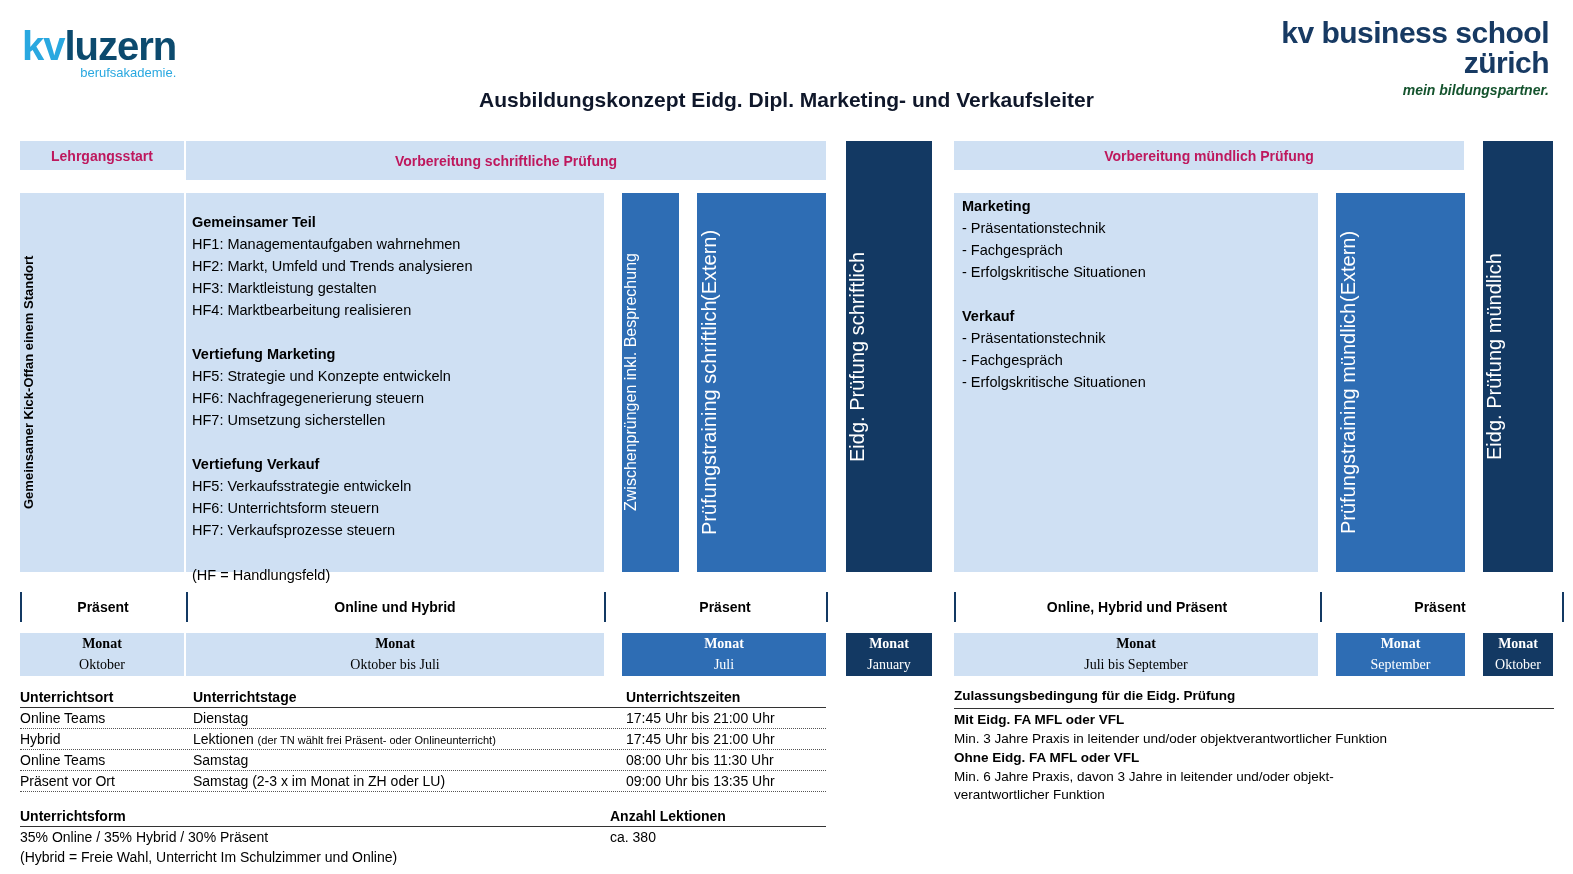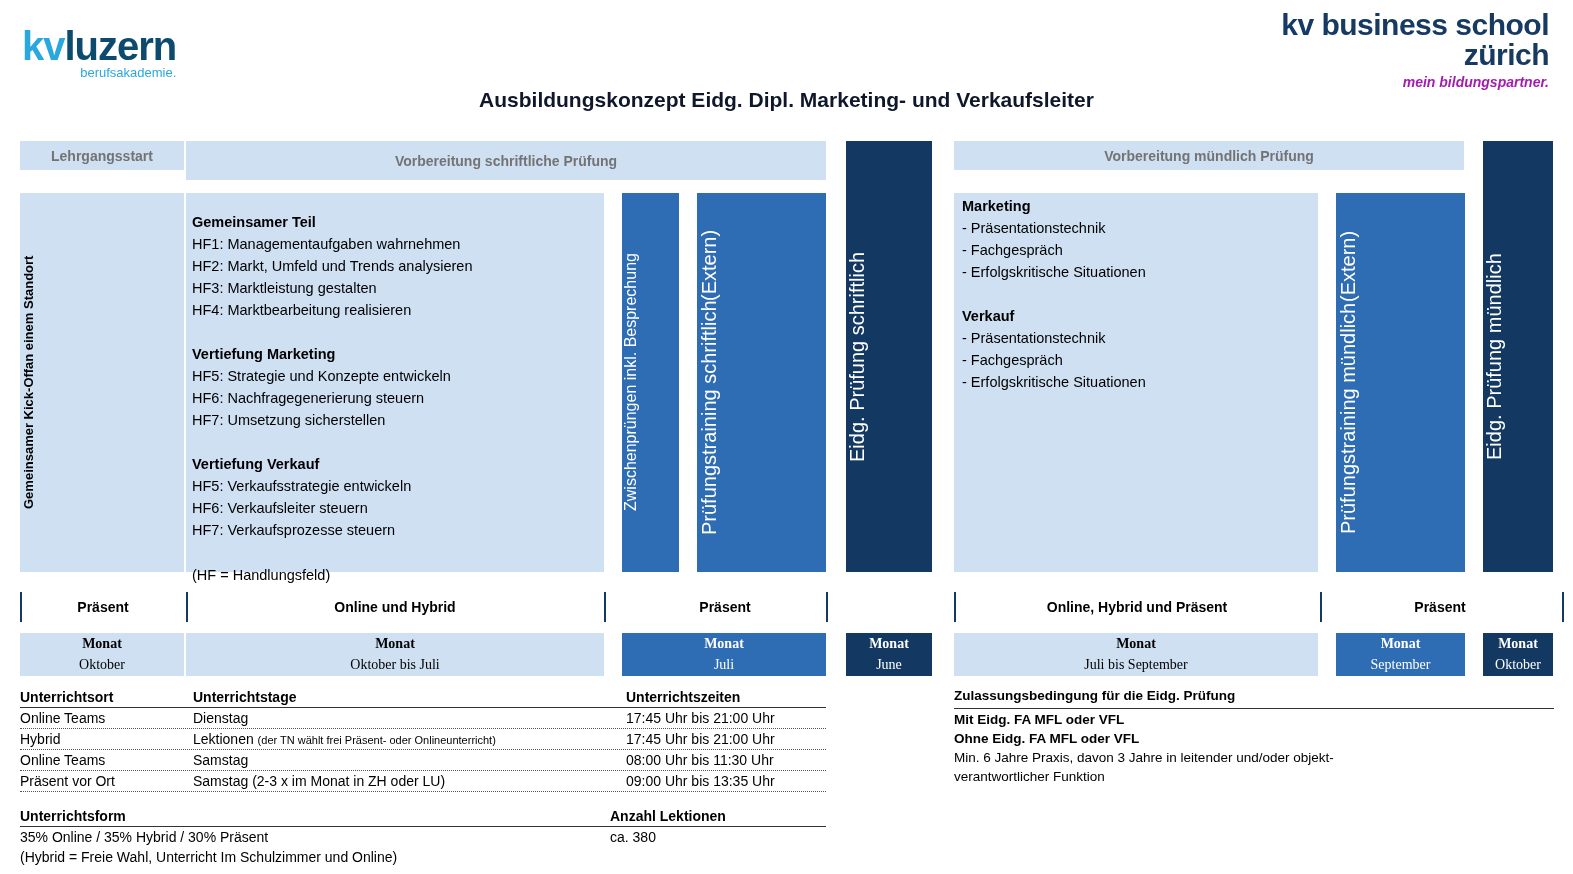--- a/index.html
+++ b/index.html
@@ -12,34 +12,34 @@
     overflow:hidden;
   }
   .abs{position:absolute;}
 
   
   .logo-luzern{left:22px;top:24px;}
   .logo-luzern .kv{color:#29a8e0;font-size:40px;font-weight:bold;letter-spacing:-1px;margin-top:24px;}
   .logo-luzern .name{color:#0c4a6e;font-size:40px;font-weight:bold;letter-spacing:-1px;}
   .logo-luzern .sub{color:#29a8e0;font-size:13px;text-align:right;margin-top:-4px;}
 
-  .logo-zurich{right:24px;top:10px;text-align:right;}
+  .logo-zurich{right:24px;top:18px;text-align:right;}
   .logo-zurich .l1{color:#173a63;font-size:30px;font-weight:bold;line-height:1.0;letter-spacing:-0.5px;}
   .logo-zurich .l2{color:#173a63;font-size:30px;font-weight:bold;line-height:1.0;letter-spacing:-0.5px;}
-  .logo-zurich .tag{color:#a21caf;font-size:14px;font-style:italic;font-weight:bold;margin-top:4px;}
+  .logo-zurich .tag{color:#14532d;font-size:14px;font-style:italic;font-weight:bold;margin-top:4px;}
 
   
   .main-title{
     left:0;right:0;top:88px;text-align:center;
     font-size:21px;font-weight:bold;color:#0f172a;
   }
 
   
   .lightbar{
-    background:#cfe0f3;color:#737373;font-weight:bold;font-size:14px;
+    background:#cfe0f3;color:#be185d;font-weight:bold;font-size:14px;
     display:flex;align-items:center;justify-content:center;
     text-align:center;
   }
   .midblue{background:#2e6db4;color:#fff;}
   .darkblue{background:#133963;color:#fff;}
   .lightbox{background:#cfe0f3;color:#000;}
 
   .vert{
     writing-mode:vertical-rl;transform:rotate(180deg);
     display:flex;align-items:center;justify-content:center;
@@ -155,21 +155,21 @@
     <span>HF1: Managementaufgaben wahrnehmen</span><br>
     <span>HF2: Markt, Umfeld und Trends analysieren</span><br>
     <span>HF3: Marktleistung gestalten</span><br>
     <span>HF4: Marktbearbeitung realisieren</span><br><br>
     <b>Vertiefung Marketing</b><br>
     <span>HF5: Strategie und Konzepte entwickeln</span><br>
     <span>HF6: Nachfragegenerierung steuern</span><br>
     <span>HF7: Umsetzung sicherstellen</span><br><br>
     <b>Vertiefung Verkauf</b><br>
     <span>HF5: Verkaufsstrategie entwickeln</span><br>
-    <span>HF6: Verkaufsleiter steuern</span><br>
+    <span>HF6: Unterrichtsform steuern</span><br>
     <span>HF7: Verkaufsprozesse steuern</span><br><br>
     <span>(HF = Handlungsfeld)</span>
   </div>
 </div>
 
 <div class="abs midblue" id="blk-zwischen">
   <div class="vert">Zwischenprüngen inkl. Besprechung</div>
 </div>
 
 <div class="abs midblue" id="blk-ptschriftlich">
@@ -230,21 +230,21 @@
 <div class="abs monat lightbox" id="mo2">
   <div class="m">Monat</div>
   <div>Oktober bis Juli</div>
 </div>
 <div class="abs monat midblue" id="mo3">
   <div class="m">Monat</div>
   <div>Juli</div>
 </div>
 <div class="abs monat darkblue" id="mo4">
   <div class="m">Monat</div>
-  <div>June</div>
+  <div>January</div>
 </div>
 <div class="abs monat lightbox" id="mo5">
   <div class="m">Monat</div>
   <div>Juli bis September</div>
 </div>
 <div class="abs monat midblue" id="mo6">
   <div class="m">Monat</div>
   <div>September</div>
 </div>
 <div class="abs monat darkblue" id="mo7">
@@ -291,16 +291,17 @@
   </div>
   <div class="grid">
     <div class="cell">(Hybrid = Freie Wahl, Unterricht Im Schulzimmer und Online)</div>
     <div class="cell"></div>
   </div>
 </div>
 
 <div class="abs" id="right-table">
   <div class="h rule">Zulassungsbedingung für die Eidg. Prüfung</div>
   <div class="sub">Mit Eidg. FA MFL oder VFL</div>
+  <div>Min. 3 Jahre Praxis in leitender und/oder objektverantwortlicher Funktion</div>
   <div class="sub">Ohne Eidg. FA MFL oder VFL</div>
   <div>Min. 6 Jahre Praxis, davon 3 Jahre in leitender und/oder objekt-</div>
   <div>verantwortlicher Funktion</div>
 </div>
 
 </body></html>

